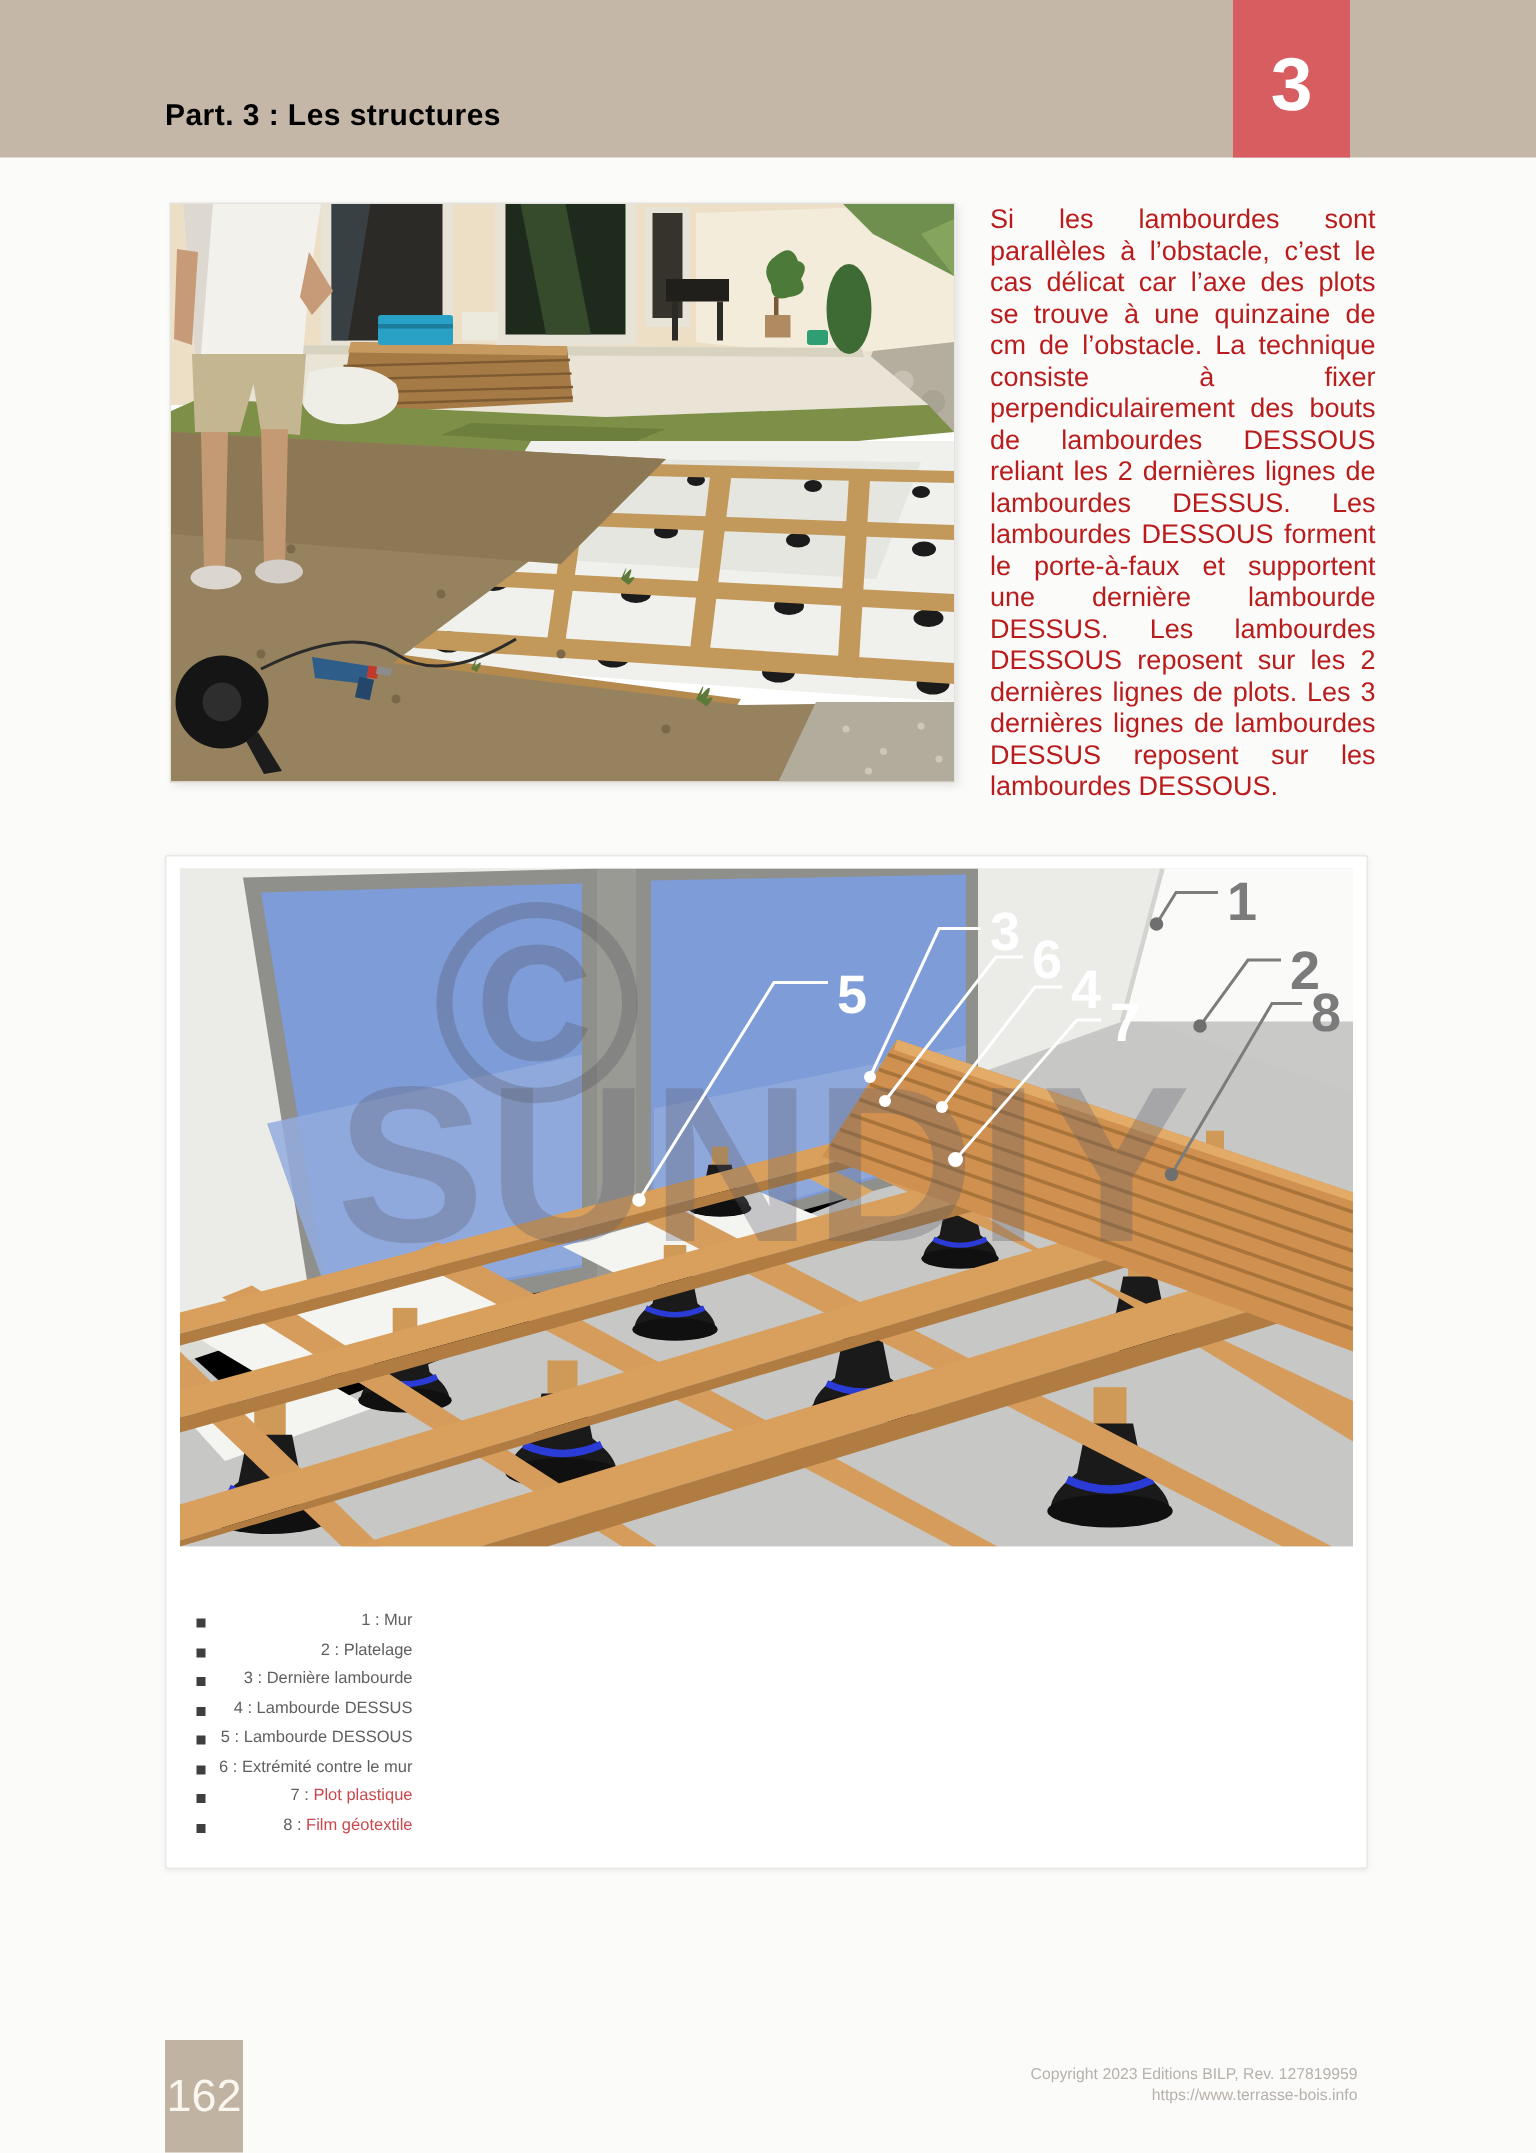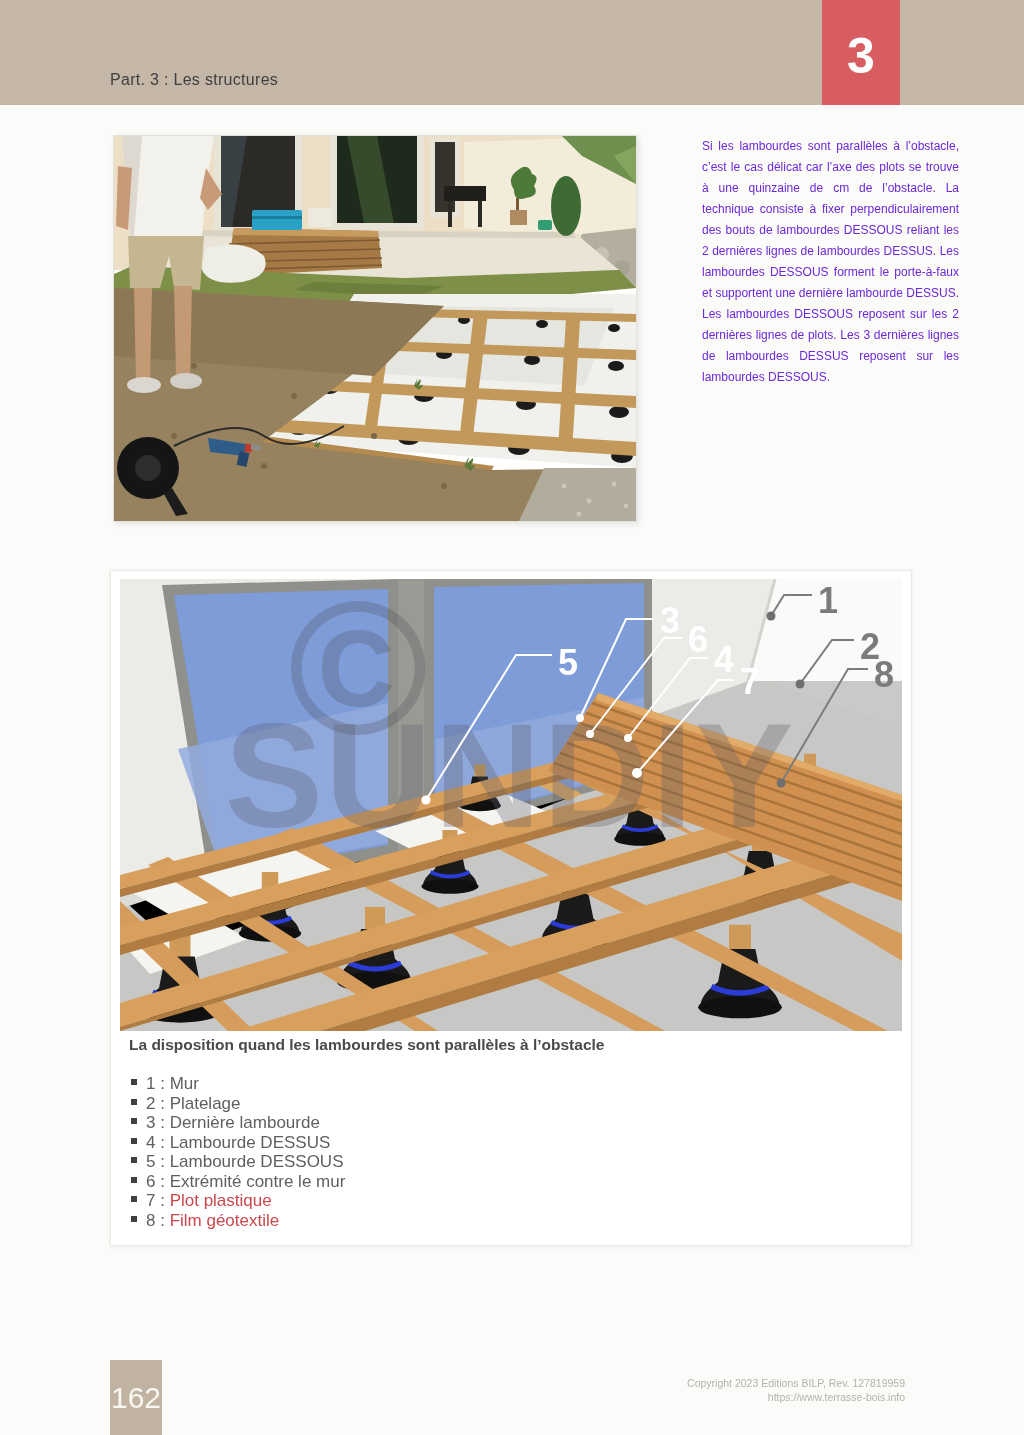--- a/index.html
+++ b/index.html
@@ -10,61 +10,60 @@
     background:#fbfbf9;
     overflow:hidden;
   }
   
   .hdr {
     position:absolute; left:0; top:0; width:1024px; height:105px;
     background:#c4b7a7;
   }
   .hdr-title {
     position:absolute; left:110px; bottom:16px;
-    font-size:16px; font-weight:normal; color:#404040; letter-spacing:.3px;
+    font-size:20px; font-weight:bold; color:#000000; letter-spacing:.3px;
   }
   .chapter-badge {
     position:absolute; left:822px; top:0; width:78px; height:105px;
     background:#d85d60; color:#ffffff;
     display:flex; align-items:center; justify-content:center;
     font-size:50px; font-weight:bold; padding-top:6px;
   }
   
   .photo-frame {
     position:absolute; left:113px; top:135px; width:524px; height:387px;
     background:#fff; border:1px solid #e4e2dc;
     box-shadow:2px 2px 6px rgba(0,0,0,.10);
   }
   .photo-frame svg { display:block; width:100%; height:100%; }
   .intro {
     position:absolute; left:660px; top:136px; width:257px;
-    font-size:12px; line-height:21px; color:#6d28d9;
+    font-size:18px; line-height:21px; color:#b91c1c;
     text-align:justify;
-    margin-left:42px;
   }
   
   .vue-label {
     position:absolute; left:110px; top:550px; width:802px;
     text-align:center; font-size:15px; font-weight:bold; color:#cf4247;margin-top:32px;
   }
   .fig-panel {
     position:absolute; left:110px; top:570px; width:802px; height:676px;
     background:#ffffff; border:1px solid #e9e8e3; border-radius:2px;
     box-shadow:0 1px 4px rgba(0,0,0,.07);
   }
   .fig-render { position:absolute; left:9px; top:8px; width:782px; height:452px; }
   .fig-render svg { display:block; width:100%; height:100%; }
   .fig-caption {
     position:absolute; left:18px; top:465px; width:760px;
     font-size:15.5px; font-weight:bold; color:#4a4a4a;
   }
   .legend { position:absolute; left:20px; top:503px; list-style:none; }
   .legend li {
     display:flex; align-items:flex-start;
-    height:19.5px; font-size:17px; color:#5f5f5f;
+    height:19.5px; font-size:11px; color:#5f5f5f;justify-content:space-between;
   }
   .legend .sq {
     width:6px; height:6px; background:#3f3f3f; margin:5px 9px 0 0; flex:none;
   }
   .legend .lab.link { color:#c8484e; }
   
   .page-box {
     position:absolute; left:110px; top:1360px; width:52px; height:75px;
     background:#c0b3a2; color:#faf7f1;
     display:flex; align-items:center; justify-content:center;
@@ -409,21 +408,20 @@
         <text x="540" y="54" fill="#ffffff">3</text>
         <text x="594" y="93" fill="#ffffff">4</text>
         <text x="438" y="96" fill="#ffffff">5</text>
         <text x="568" y="73" fill="#ffffff">6</text>
         <text x="620" y="115" fill="#ffffff">7</text>
         <text x="754" y="108" fill="#7b7b7b">8</text>
       </g>
     </svg>
   </div>
 
-  <h2 class="fig-caption">La disposition quand les lambourdes sont parallèles à l’obstacle</h2>
 
   <ul class="legend">
     <li>
         <span class="sq"></span>
         <span><span>1 : </span><span class="lab">Mur</span></span>
       </li>
     <li>
         <span class="sq"></span>
         <span><span>2 : </span><span class="lab">Platelage</span></span>
       </li>

